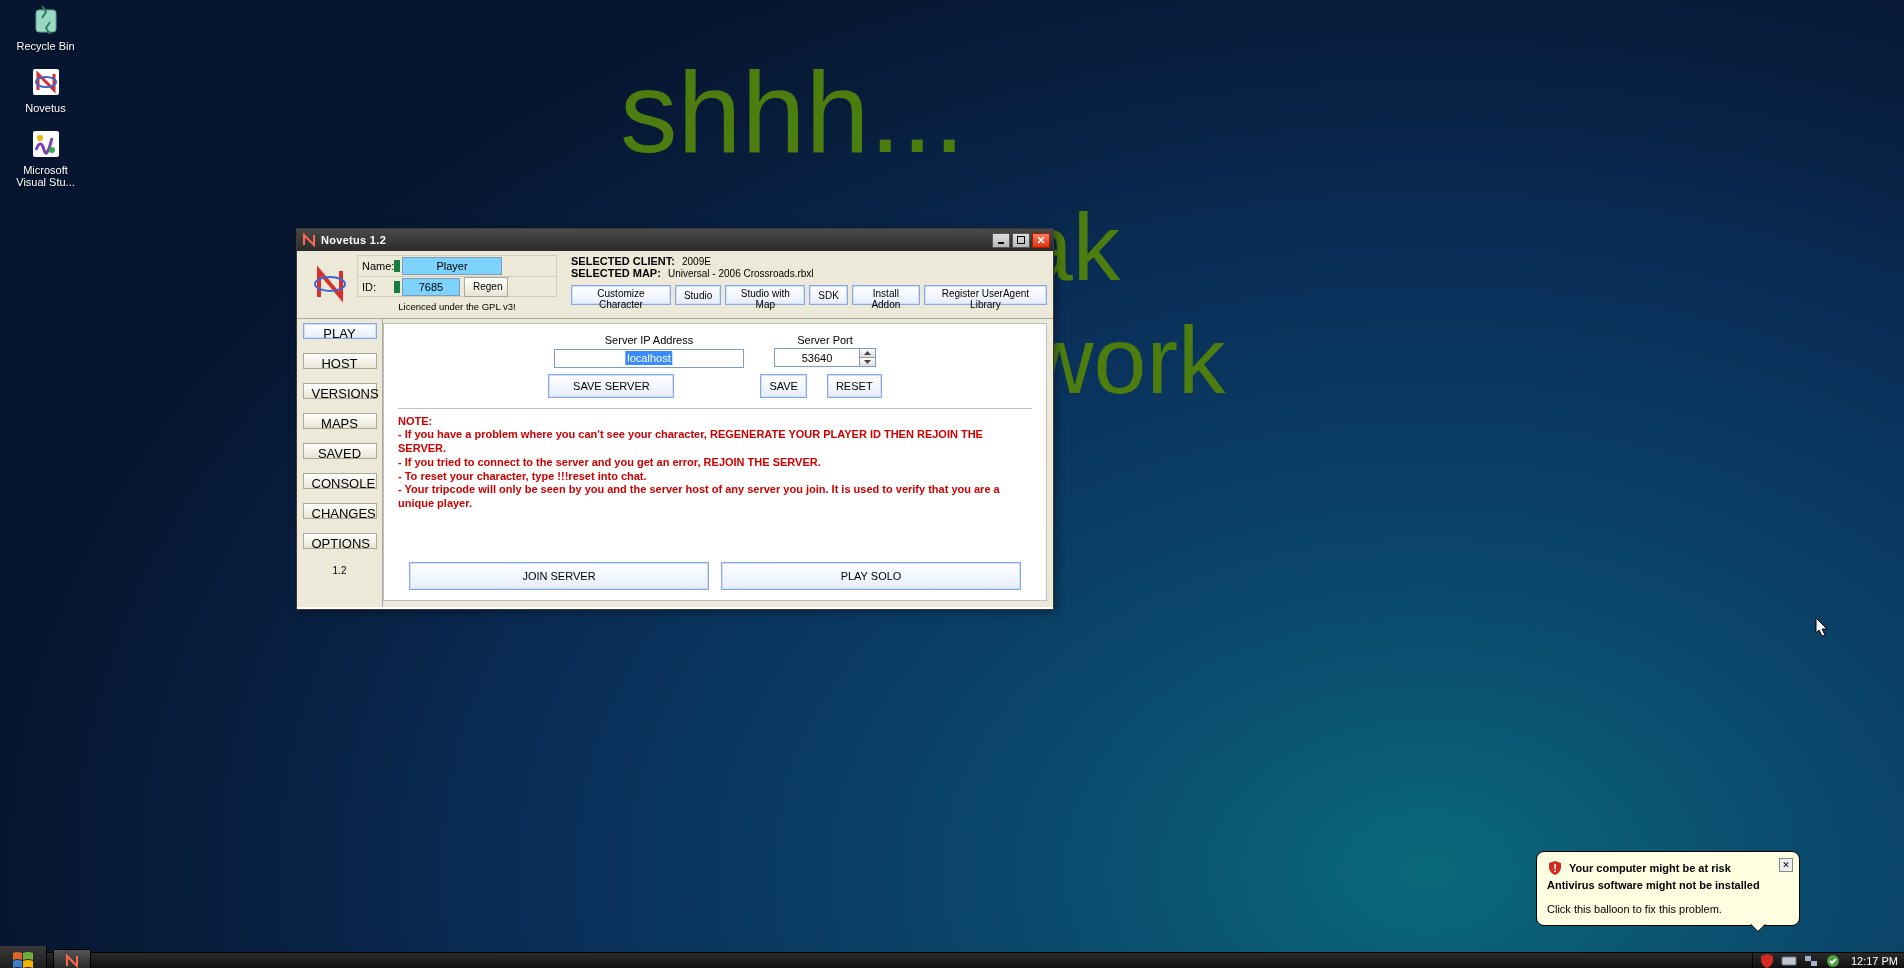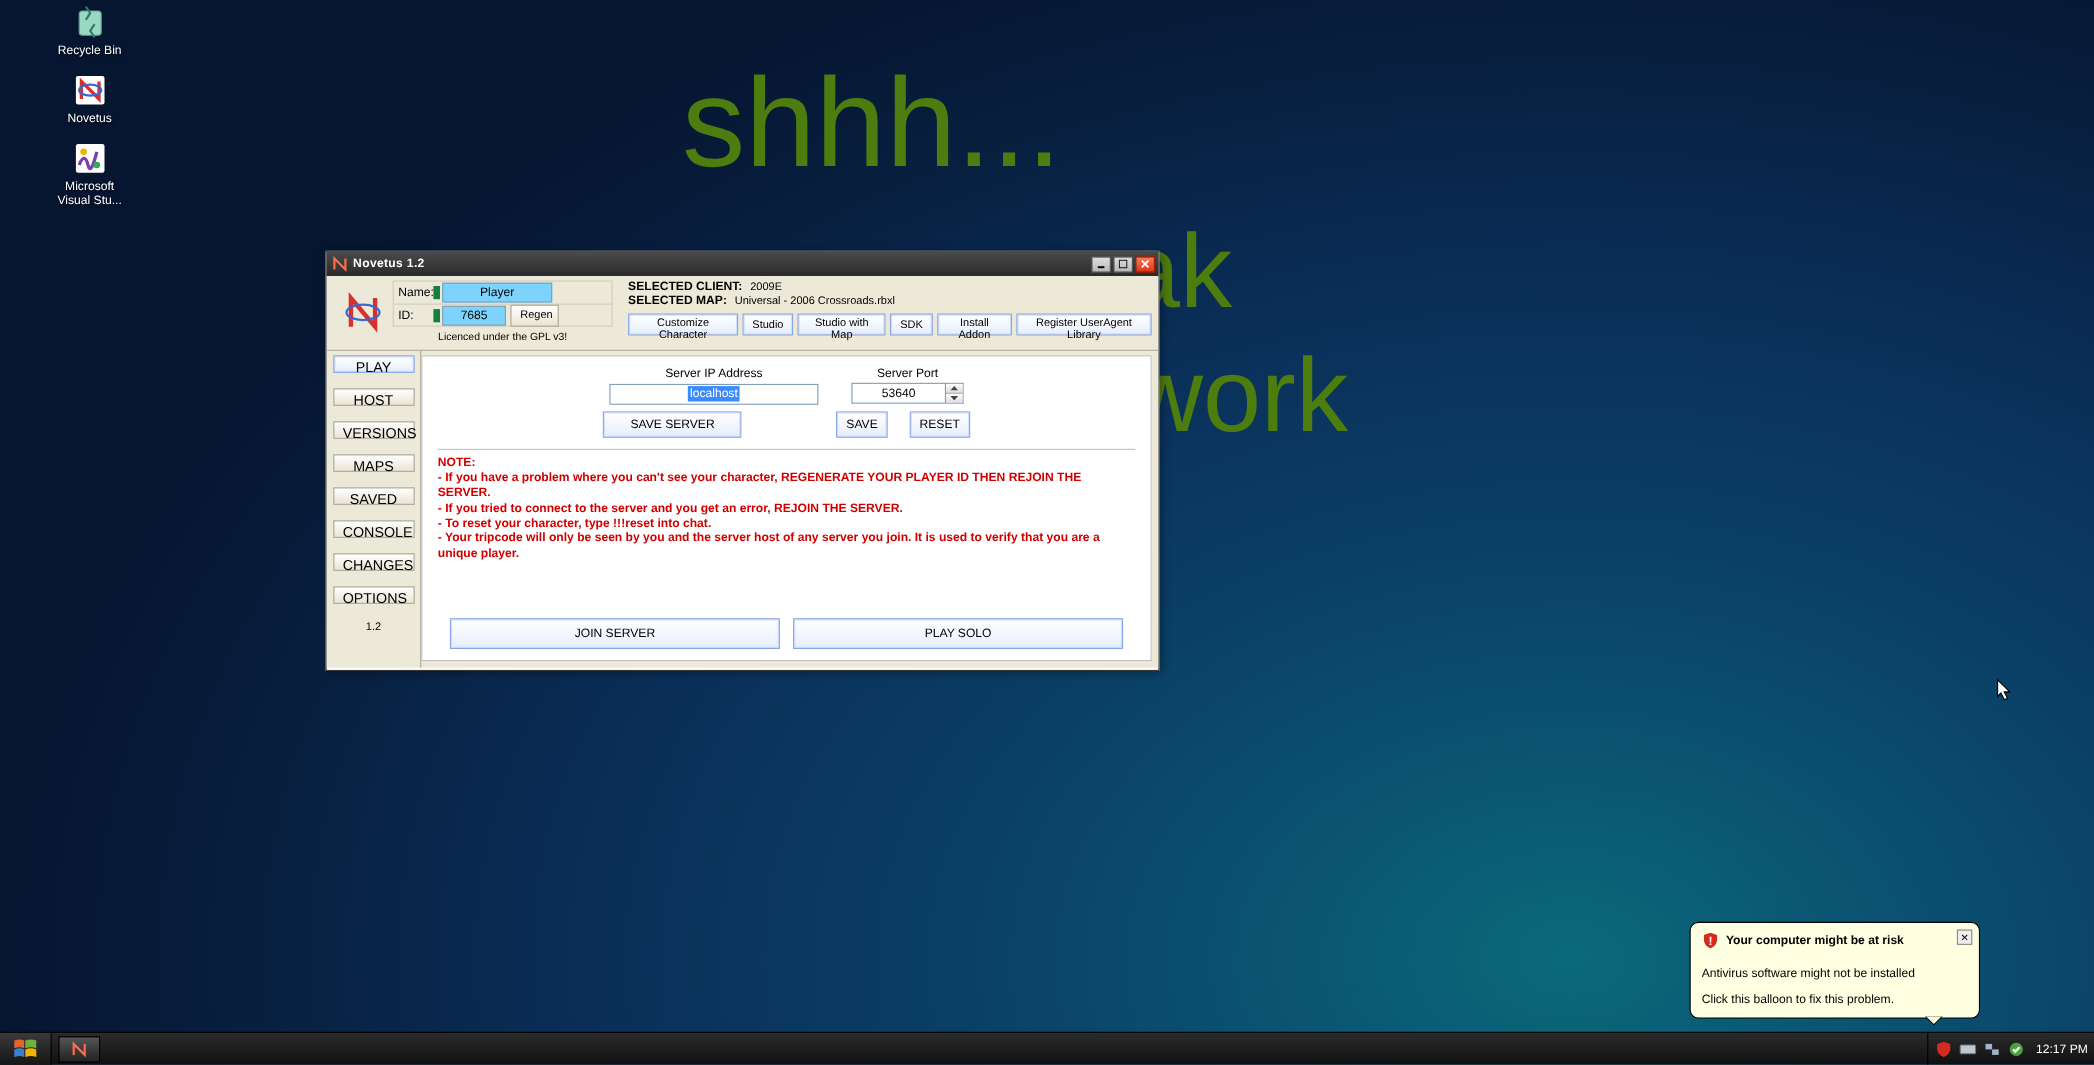--- a/index.html
+++ b/index.html
@@ -6,21 +6,21 @@
 body {
   font-family: "Tahoma", "Segoe UI", sans-serif;
   width: 1904px;
   height: 968px;
   overflow: hidden;
   position: relative;
   background: radial-gradient(ellipse 1600px 1100px at 75% 90%, #0a6a7a 0%, #0b5271 18%, #0a3f66 35%, #0a2f59 55%, #081f3f 75%, #061530 90%);
 }
 
 
-.desktop-icons { position: absolute; top: 0; left: 0; padding: 4px 0 0 8px; margin-left: 36px; }
+.desktop-icons { position: absolute; top: 0; left: 0; padding: 4px 0 0 8px; }
 .desktop-icon { width: 75px; text-align: center; color: #fff; font-size: 11px; margin-bottom: 14px; cursor: pointer; }
 .desktop-icon .ic { width: 32px; height: 32px; margin: 0 auto 4px; }
 .desktop-icon span { display: block; line-height: 1.1; text-shadow: 1px 1px 2px rgba(0,0,0,.8); }
 
 
 .wp-text { position: absolute; left: 620px; top: 55px; color: #4d7c0f; font-family: "Segoe UI Light","Segoe UI",sans-serif; font-weight: 400; }
 .wp-text .l1 { font-size: 115px; line-height: 1; }
 .wp-text .l2 { font-size: 95px; line-height: 1; margin-top: 30px; padding-left: 400px; }
 .wp-text .l3 { font-size: 95px; line-height: 1; margin-top: 18px; padding-left: 405px; }
 
@@ -82,34 +82,34 @@
 .bottom-row .btn { width: 300px; height: 28px; font-size: 11px; }
 
 
 .balloon {
   position: absolute; right: 104px; bottom: 42px; width: 264px;
   background: #ffffe1; border: 1px solid #000; border-radius: 8px;
   padding: 8px 10px 10px; font-size: 11px; color: #000;
 }
 .balloon .b-title { font-weight: bold; display: flex; align-items: center; gap: 6px; }
 .balloon .b-close { position: absolute; right: 6px; top: 6px; width: 14px; height: 14px; border: 1px solid #888; background: #eee; display:flex;align-items:center;justify-content:center; font-size: 9px; cursor: pointer; }
-.balloon .b-line { margin-top: 16px; }
+.balloon .b-line { margin-top: 3px; font-weight: bold; }
 .balloon .b-line2 { margin-top: 12px; }
 .balloon::after {
   content: ""; position: absolute; right: 34px; bottom: -13px;
   border: 7px solid transparent; border-top-color: #ffffe1;
 }
 .balloon::before {
   content: ""; position: absolute; right: 33px; bottom: -15px;
   border: 8px solid transparent; border-top-color: #000;
 }
 
 
 .taskbar {
-  position: absolute; left: 0; right: 0; bottom: 0; height: 30px;
+  position: absolute; left: 0; right: 0; bottom: 0; height: 16px;
   background: linear-gradient(#2b2b2b,#101010); border-top: 1px solid #000;
   display: flex; align-items: center; color: #fff;
 }
 .start-btn { width: 47px; height: 30px; background: linear-gradient(#3a3a3a,#141414); display:flex;align-items:center;justify-content:center; border-right: 1px solid #000; cursor: pointer; }
 .task-btn { width: 38px; height: 24px; margin-left: 6px; background: linear-gradient(#555,#222); border: 1px solid #000; display:flex;align-items:center;justify-content:center; cursor: pointer; }
 .tray { margin-left: auto; display: flex; align-items: center; gap: 6px; padding: 0 6px; height: 100%; border-left: 1px solid #000; }
 .tray .ti { width: 16px; height: 16px; }
 .tray .clock { font-size: 11px; margin-left: 4px; }
 
 

